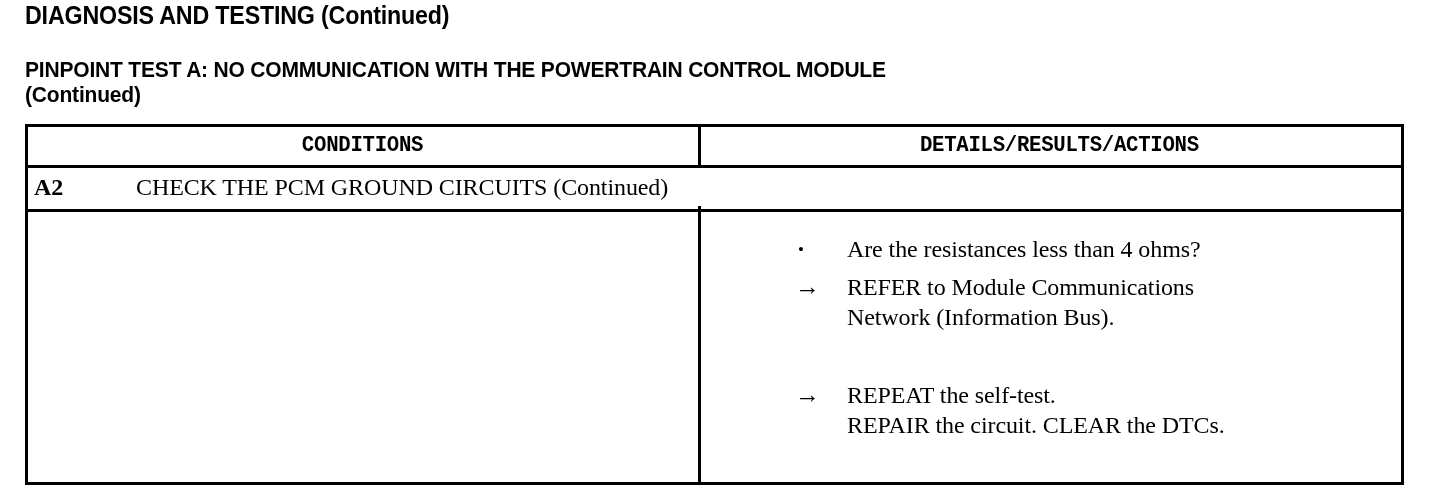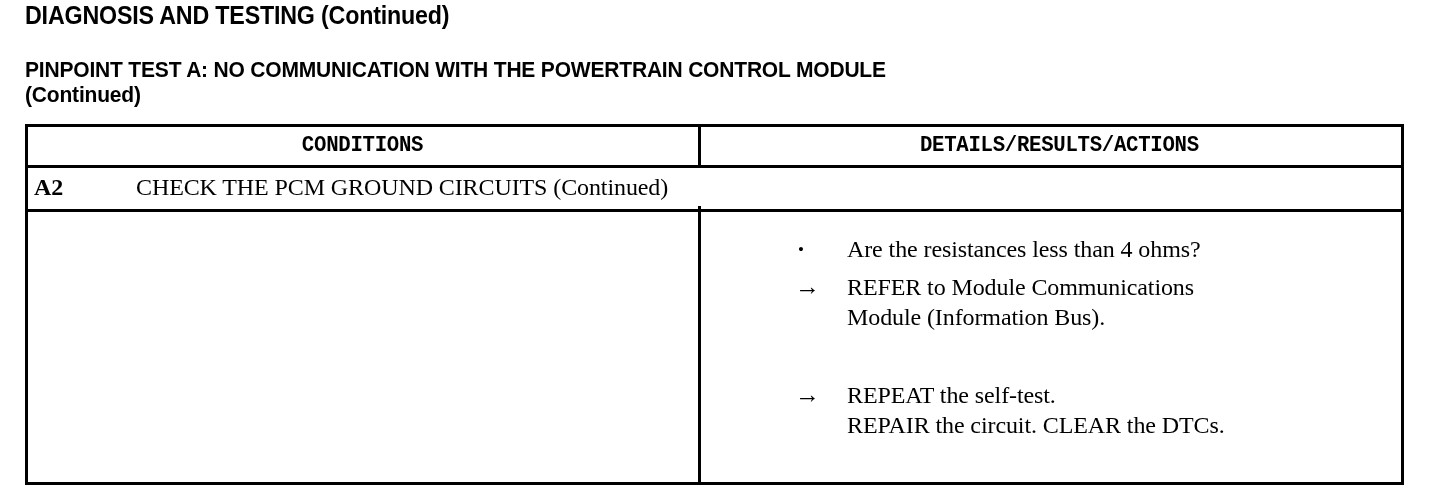--- a/index.html
+++ b/index.html
@@ -228,21 +228,21 @@
         <div class="marker bullet">•</div>
         <div class="detail-text">
           <span class="line">Are the resistances less than 4 ohms?</span>
         </div>
       </div>
 
       <div class="detail-block" id="block-yes">
         <div class="marker arrow">→</div>
         <div class="detail-text">
           <span class="line">REFER to Module Communications</span>
-          <span class="line">Module (Information Bus).</span>
+          <span class="line">Network (Information Bus).</span>
         </div>
       </div>
 
       <div class="detail-block" id="block-no">
         <div class="marker arrow">→</div>
         <div class="detail-text">
           <span class="line">REPEAT the self-test.</span>
           <span class="line">REPAIR the circuit. CLEAR the DTCs.</span>
         </div>
       </div>

